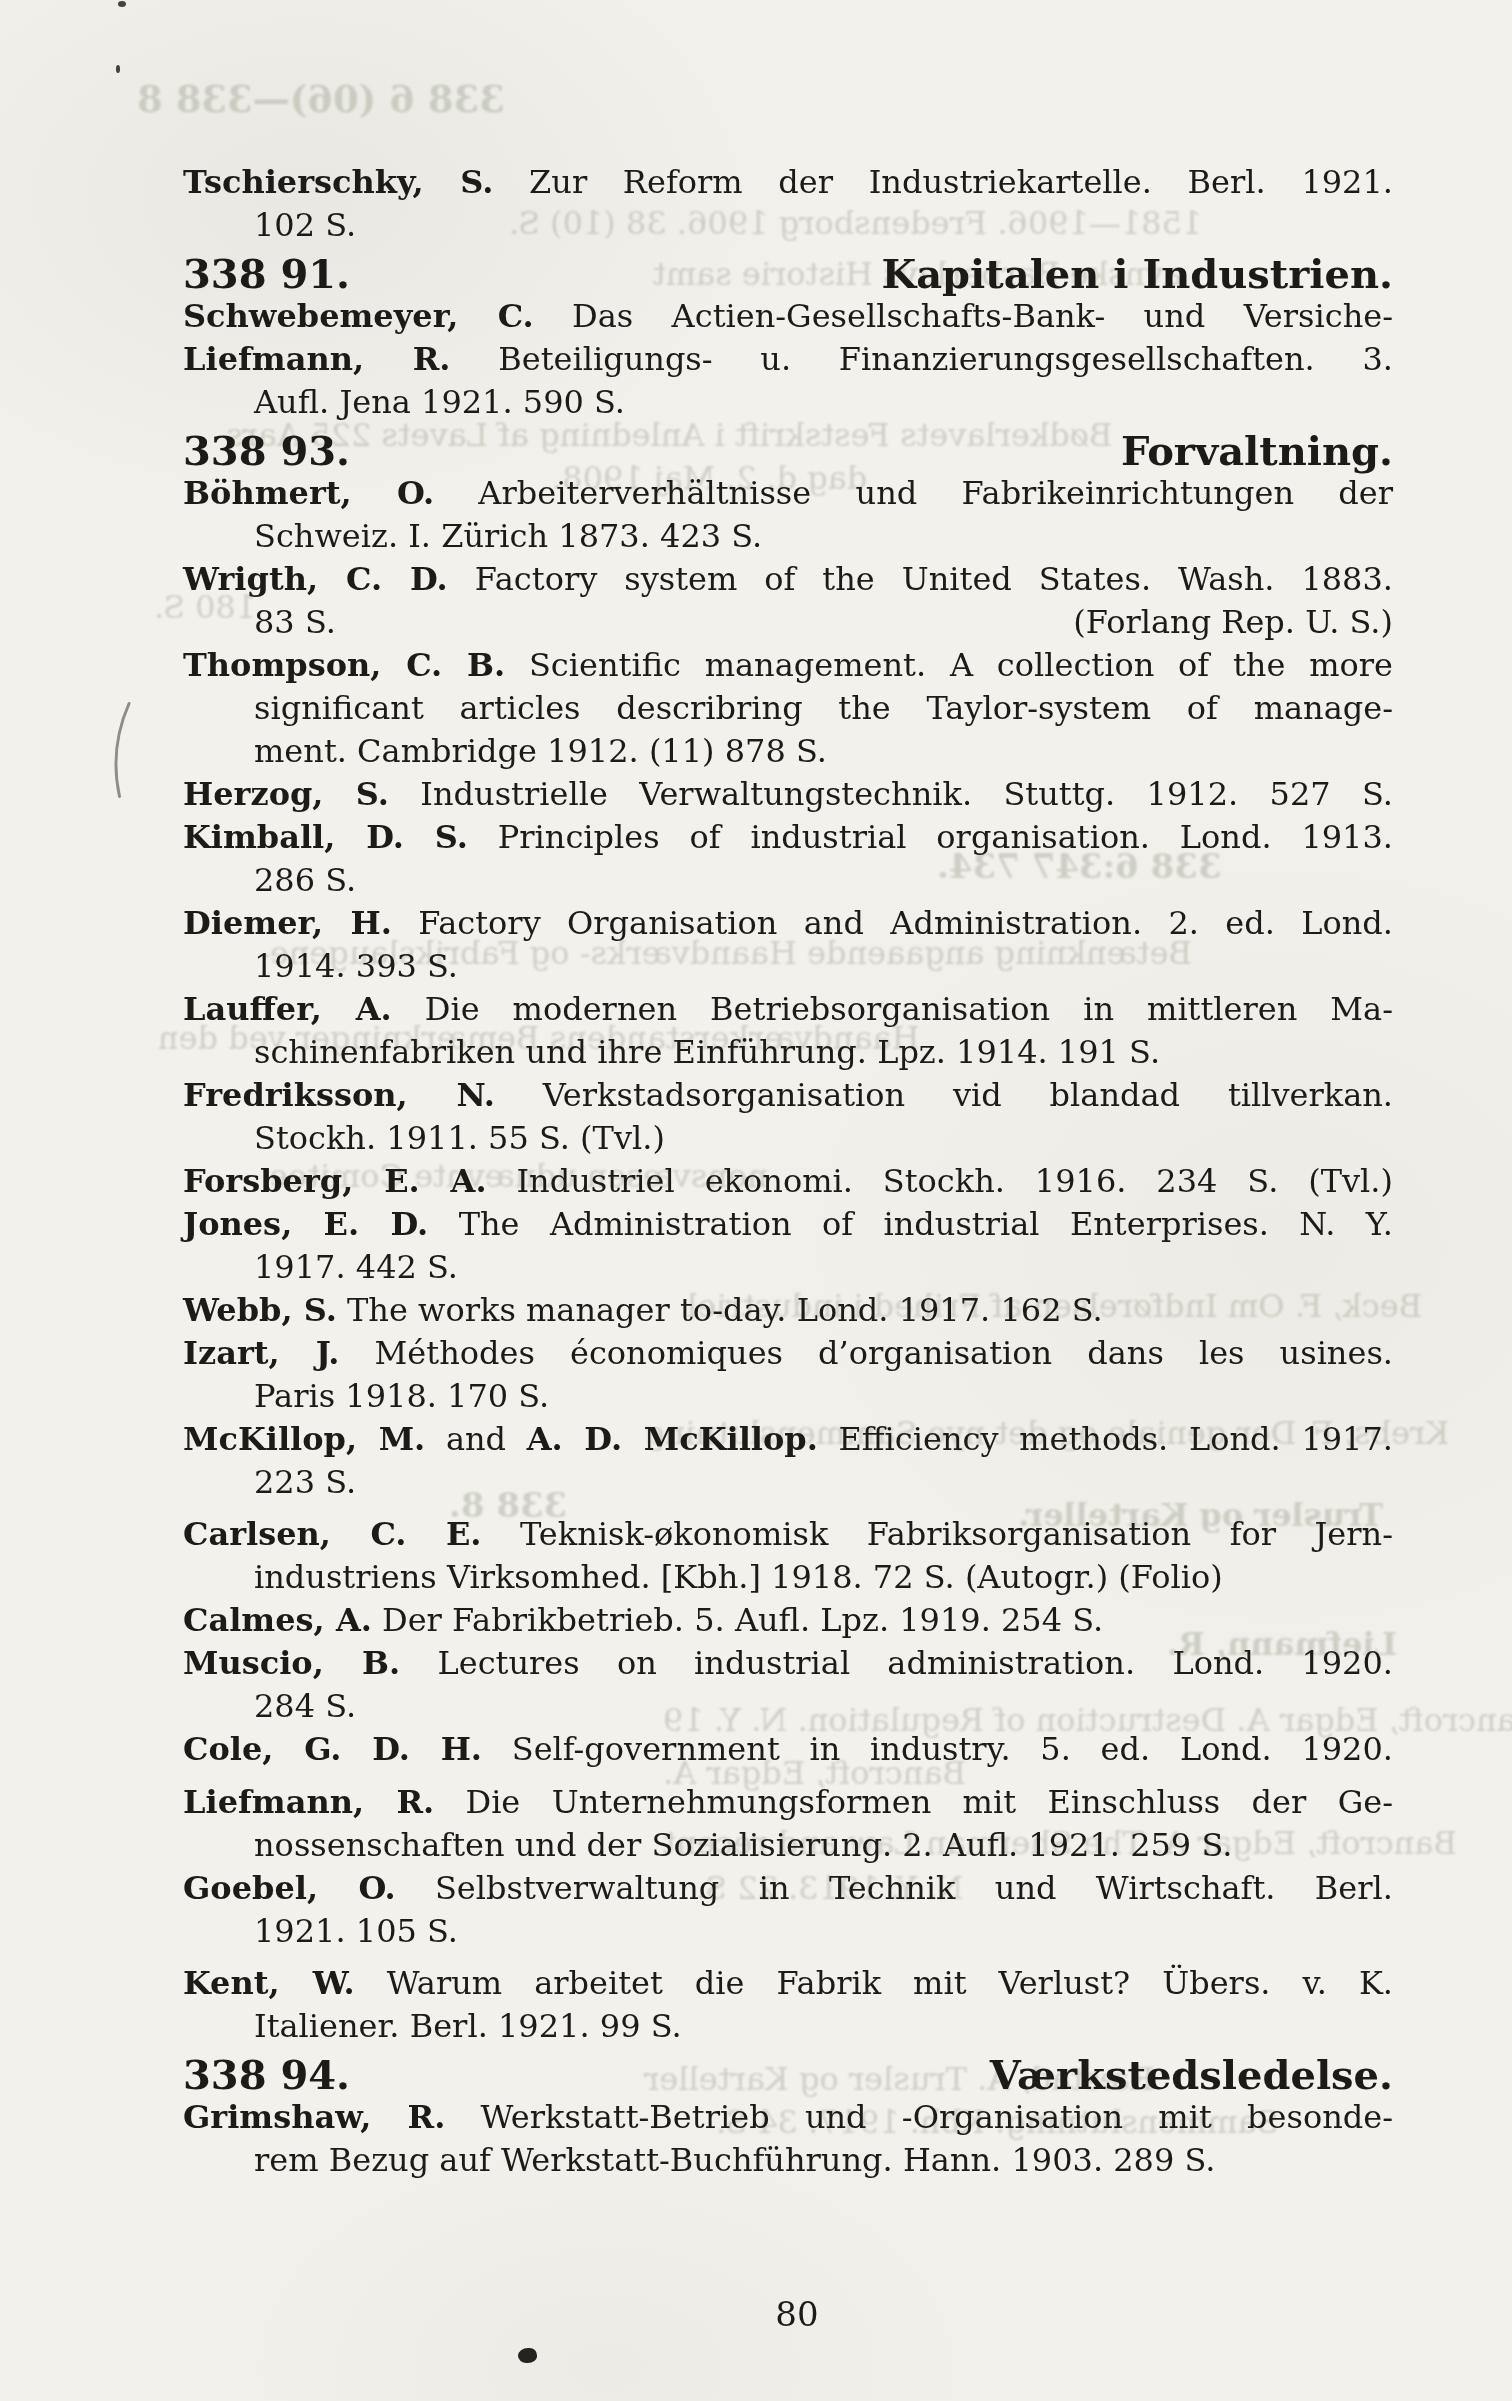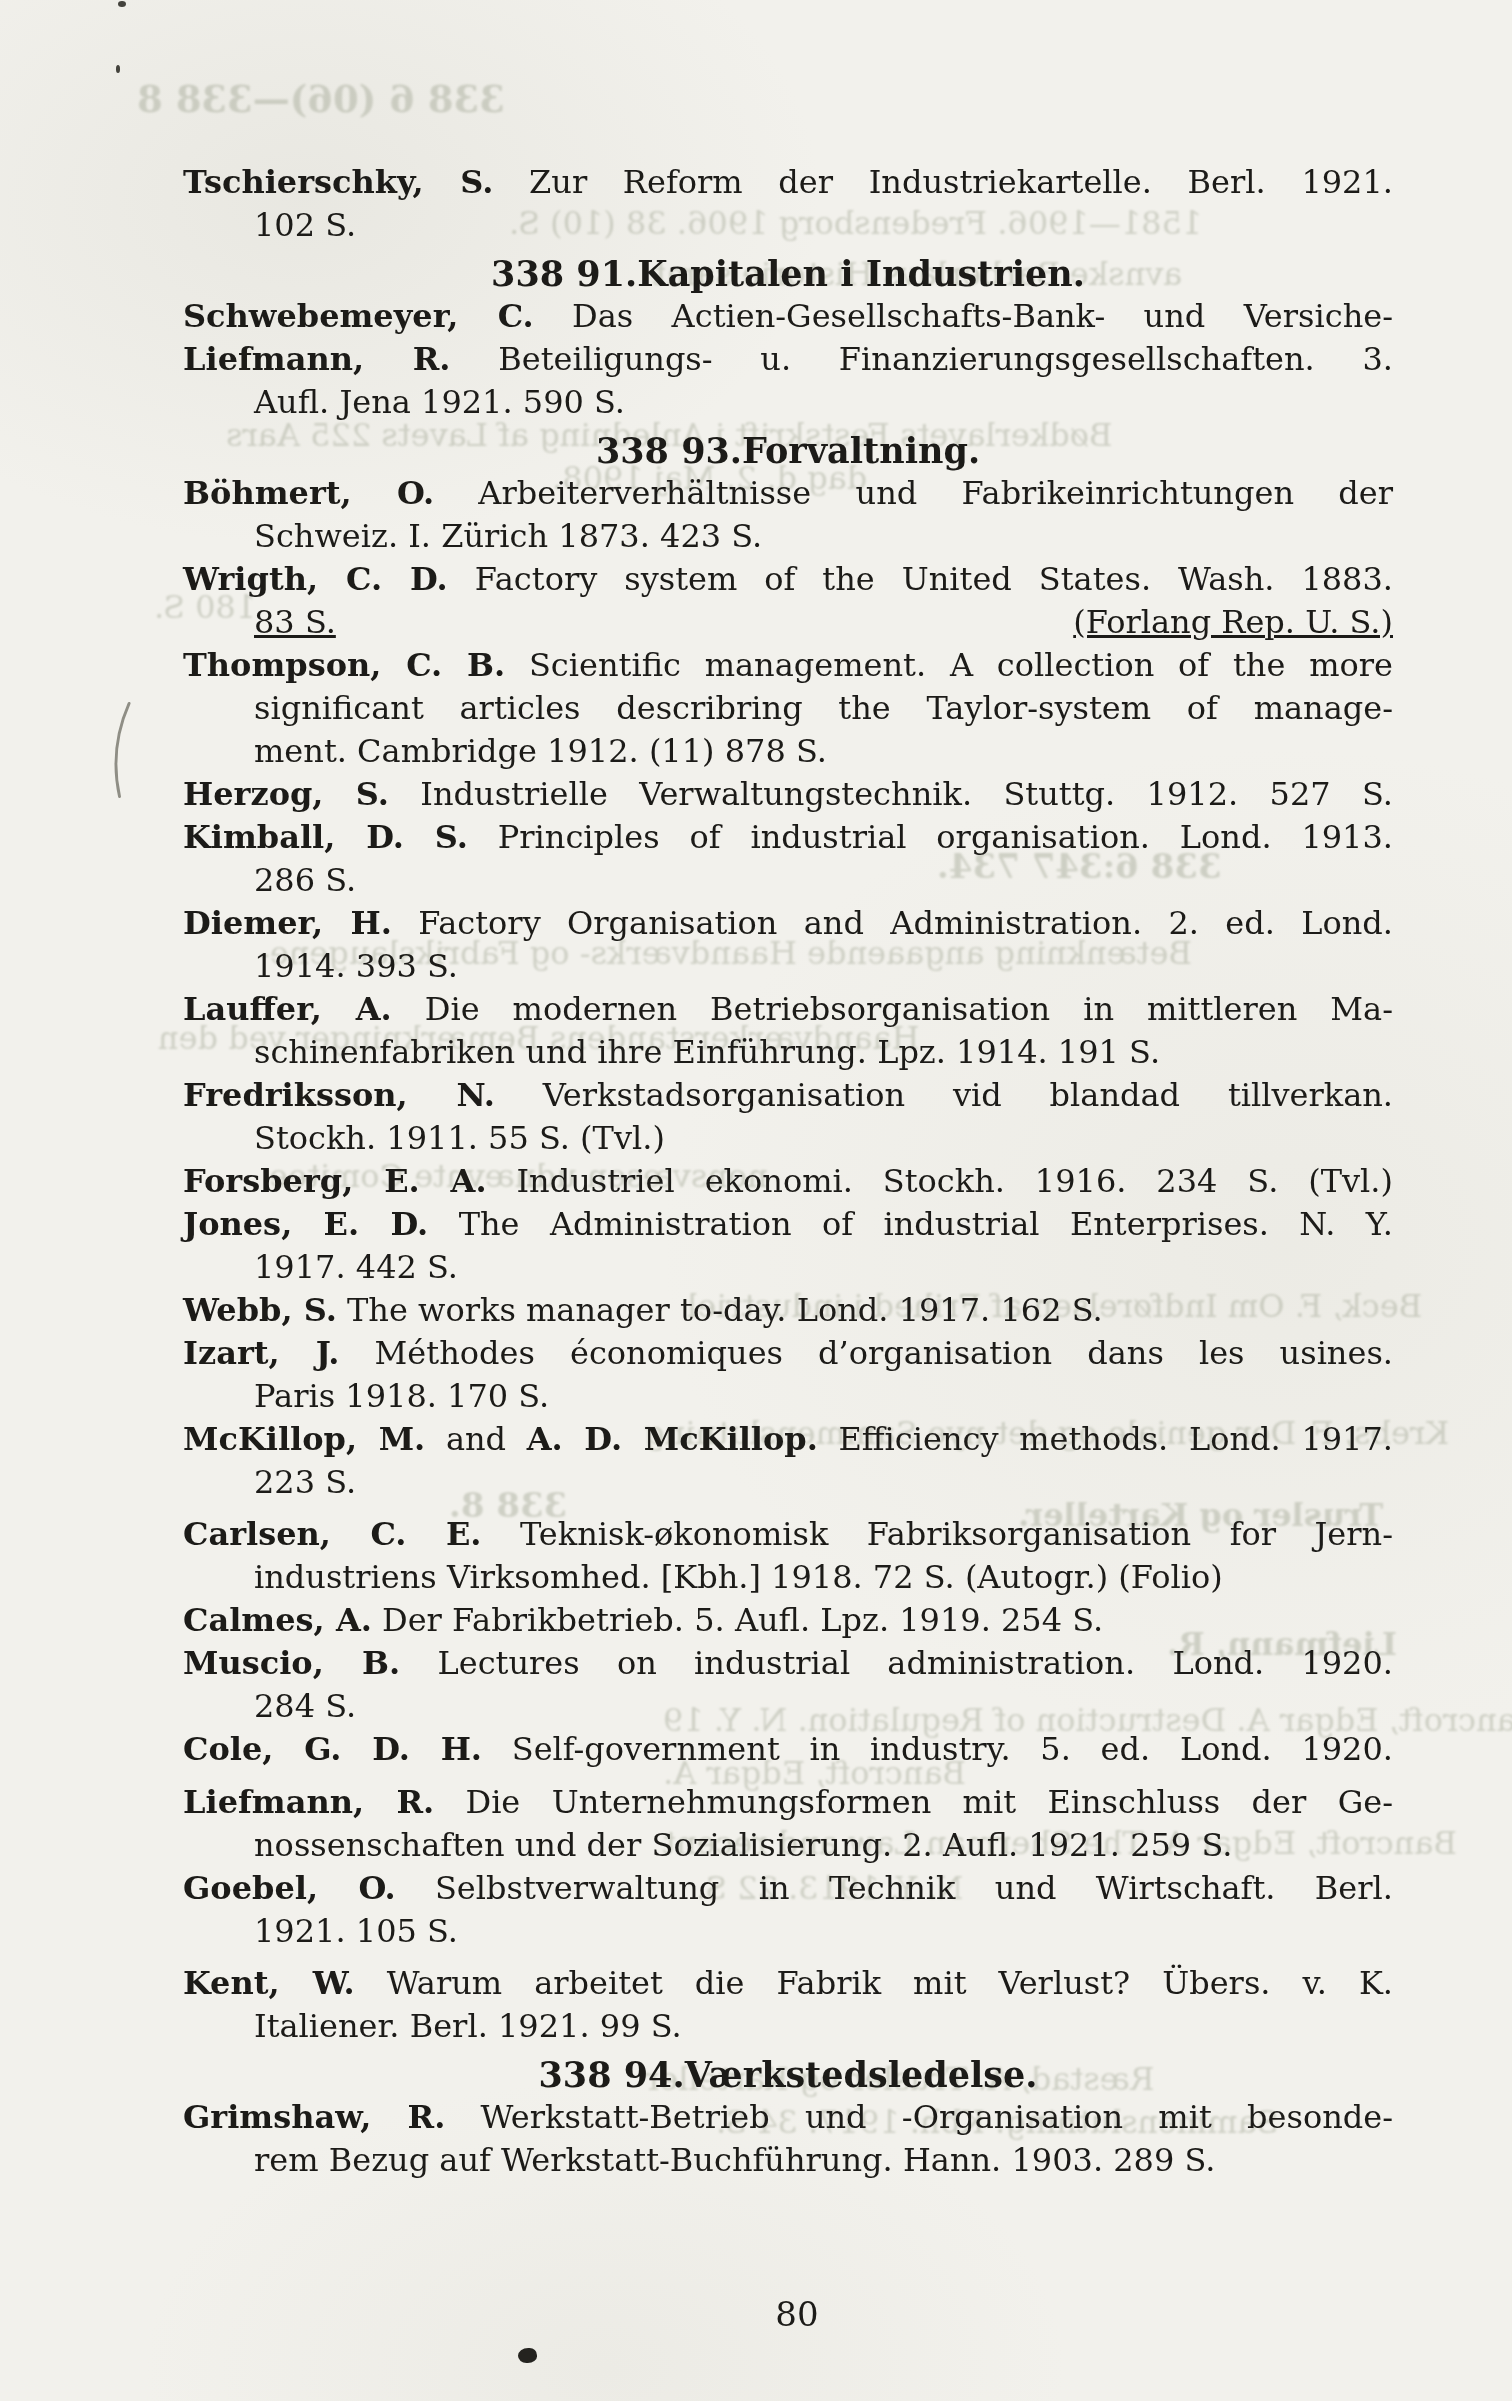--- a/index.html
+++ b/index.html
@@ -25,22 +25,22 @@
     color:#9ea390;opacity:.42;filter:blur(1px);
     font-size:32px;line-height:1;
   }
   .ghost.b{font-weight:bold;}
   
   .content{position:absolute;left:183px;right:120px;top:161px;}
   .line{height:43px;line-height:43px;font-size:32px;white-space:normal;}
   .line.c{padding-left:71px;}
   .line.just{text-align:justify;text-align-last:justify;}
   .line .b{font-weight:bold;}
-  .line.s{display:flex;justify-content:center;font-weight:bold;font-size:35px;margin-top:4.8px;}
-  .line.sp{display:flex;justify-content:space-between;padding-left:71px;text-decoration:underline;}
+  .line.s{display:flex;justify-content:space-between;font-weight:bold;font-size:40px;margin-top:4.8px;}
+  .line.sp{display:flex;justify-content:space-between;padding-left:71px;}
   .line.gap{margin-top:9.6px;}
   .pagenum{
     position:absolute;top:2297px;left:797px;transform:translateX(-50%);
     font-size:34px;line-height:1;
   }
   
   .speck{position:absolute;background:#43423c;border-radius:50%;}
   .ink-dot{position:absolute;background:#24231f;border-radius:58% 42% 52% 48%/55% 50% 45% 50%;}
   .pencil-paren{position:absolute;}
   .pencil-paren svg{display:block;}

